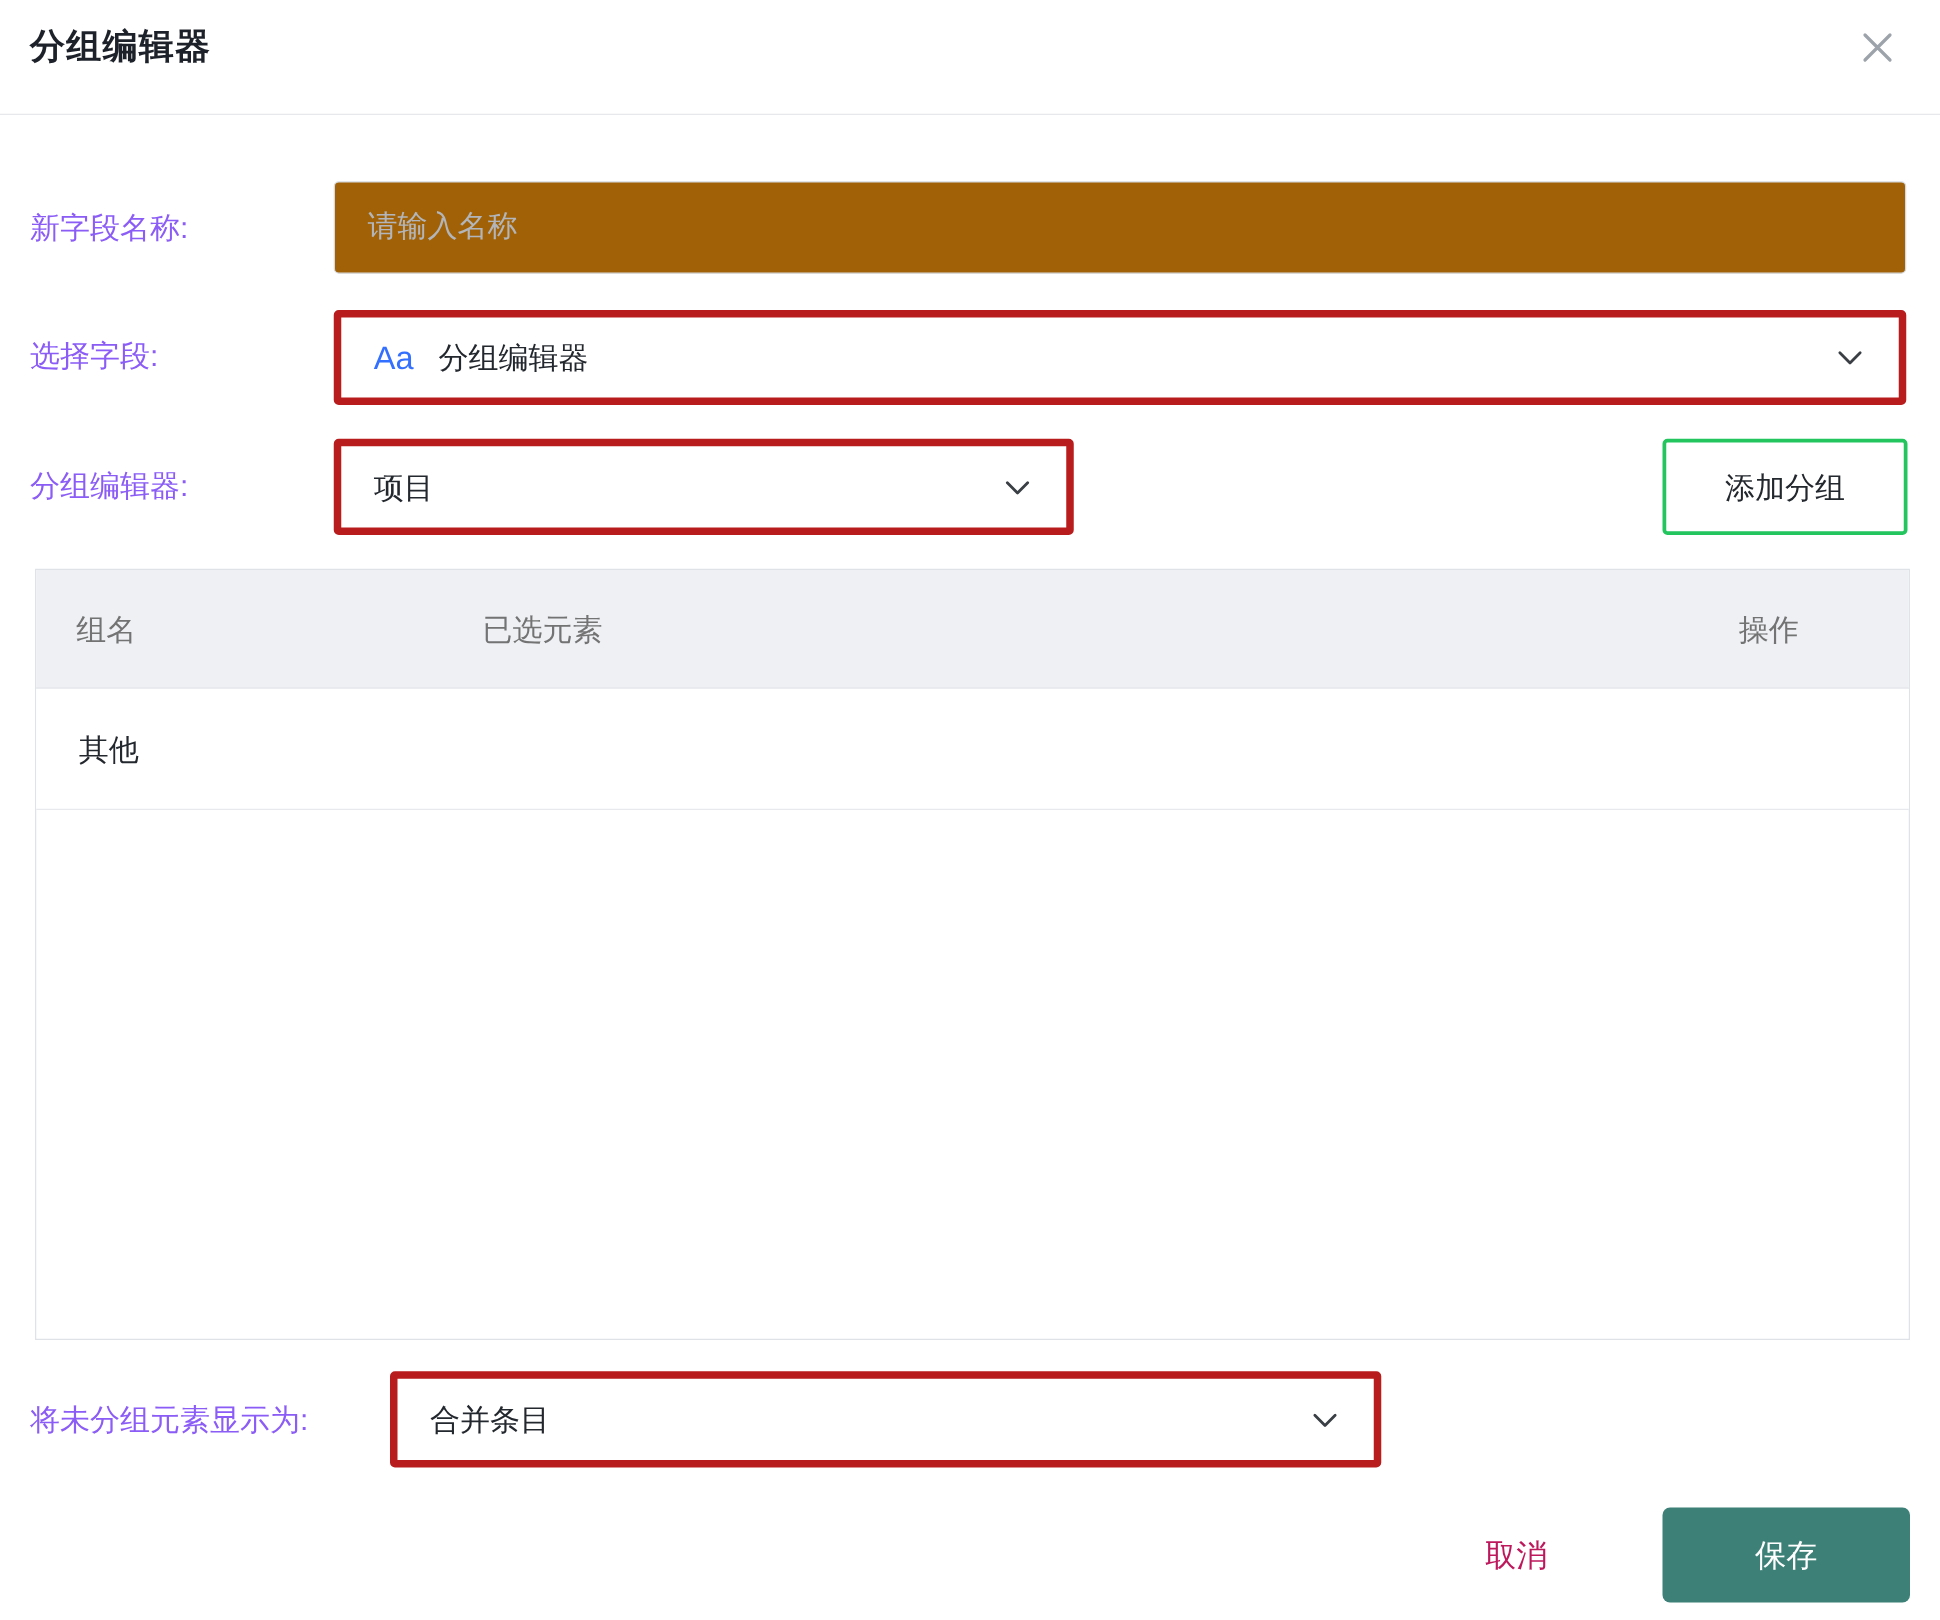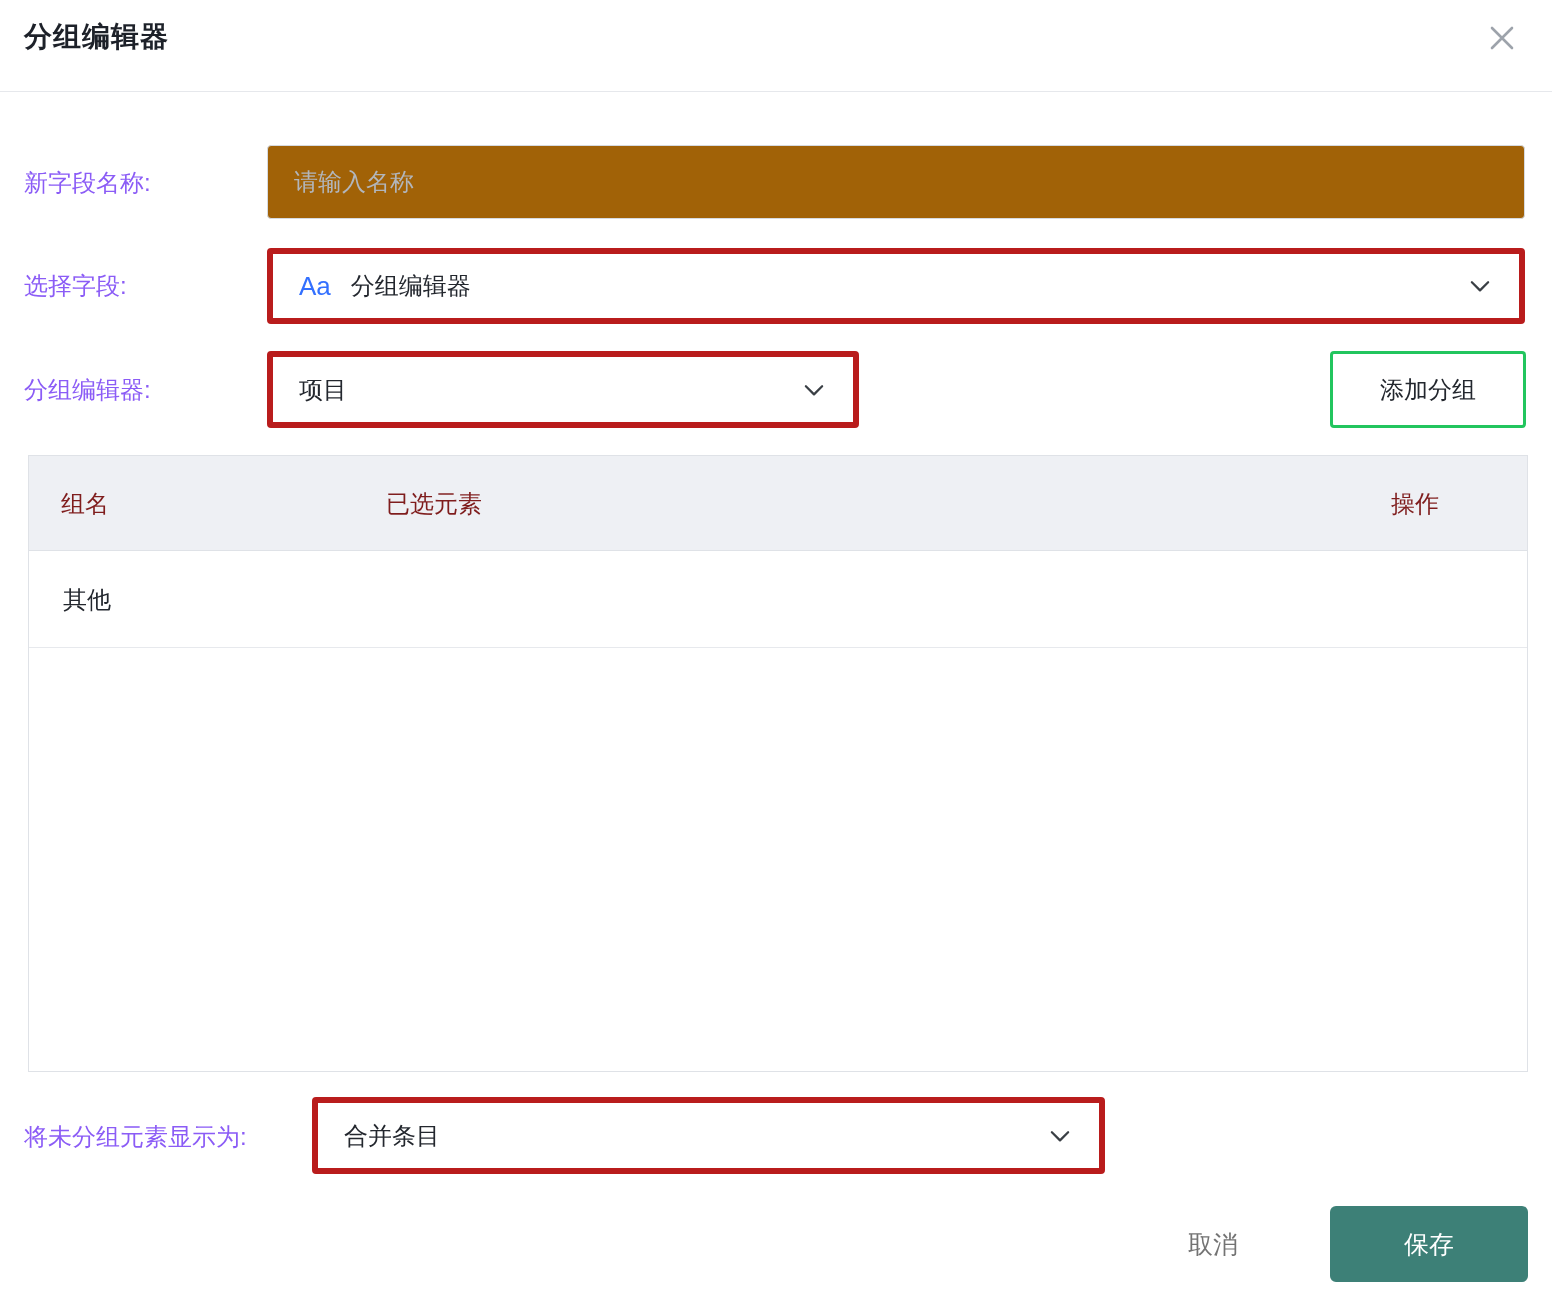--- a/index.html
+++ b/index.html
@@ -120,21 +120,21 @@
     background: #eef0f4;
     border-bottom: 1px solid #dfe2e7;
   }
   .th {
     position: absolute;
     top: 0;
     height: 95px;
     display: flex;
     align-items: center;
     font-size: 24px;
-    color: #7f1d1d;
+    color: #737373;
     font-weight: 400;
   }
   .th-group-name { left: 32px; }
   .th-selected   { left: 357px; }
   .th-actions    { right: 88px; }
   .table-row {
     position: relative;
     height: 97px;
     border-bottom: 1px solid #e7e9ed;
     background: #fff;
@@ -151,21 +151,21 @@
   }
   .cancel-btn {
     position: absolute;
     left: 1160px;
     top: 1212px;
     height: 64px;
     padding: 0 28px;
     background: transparent;
     border: none;
     font-size: 25px;
-    color: #737373;
+    color: #be185d;
     font-family: inherit;
     cursor: pointer;
   }
   .save-btn {
     position: absolute;
     left: 1330px;
     top: 1206px;
     width: 198px;
     height: 76px;
     border: none;

